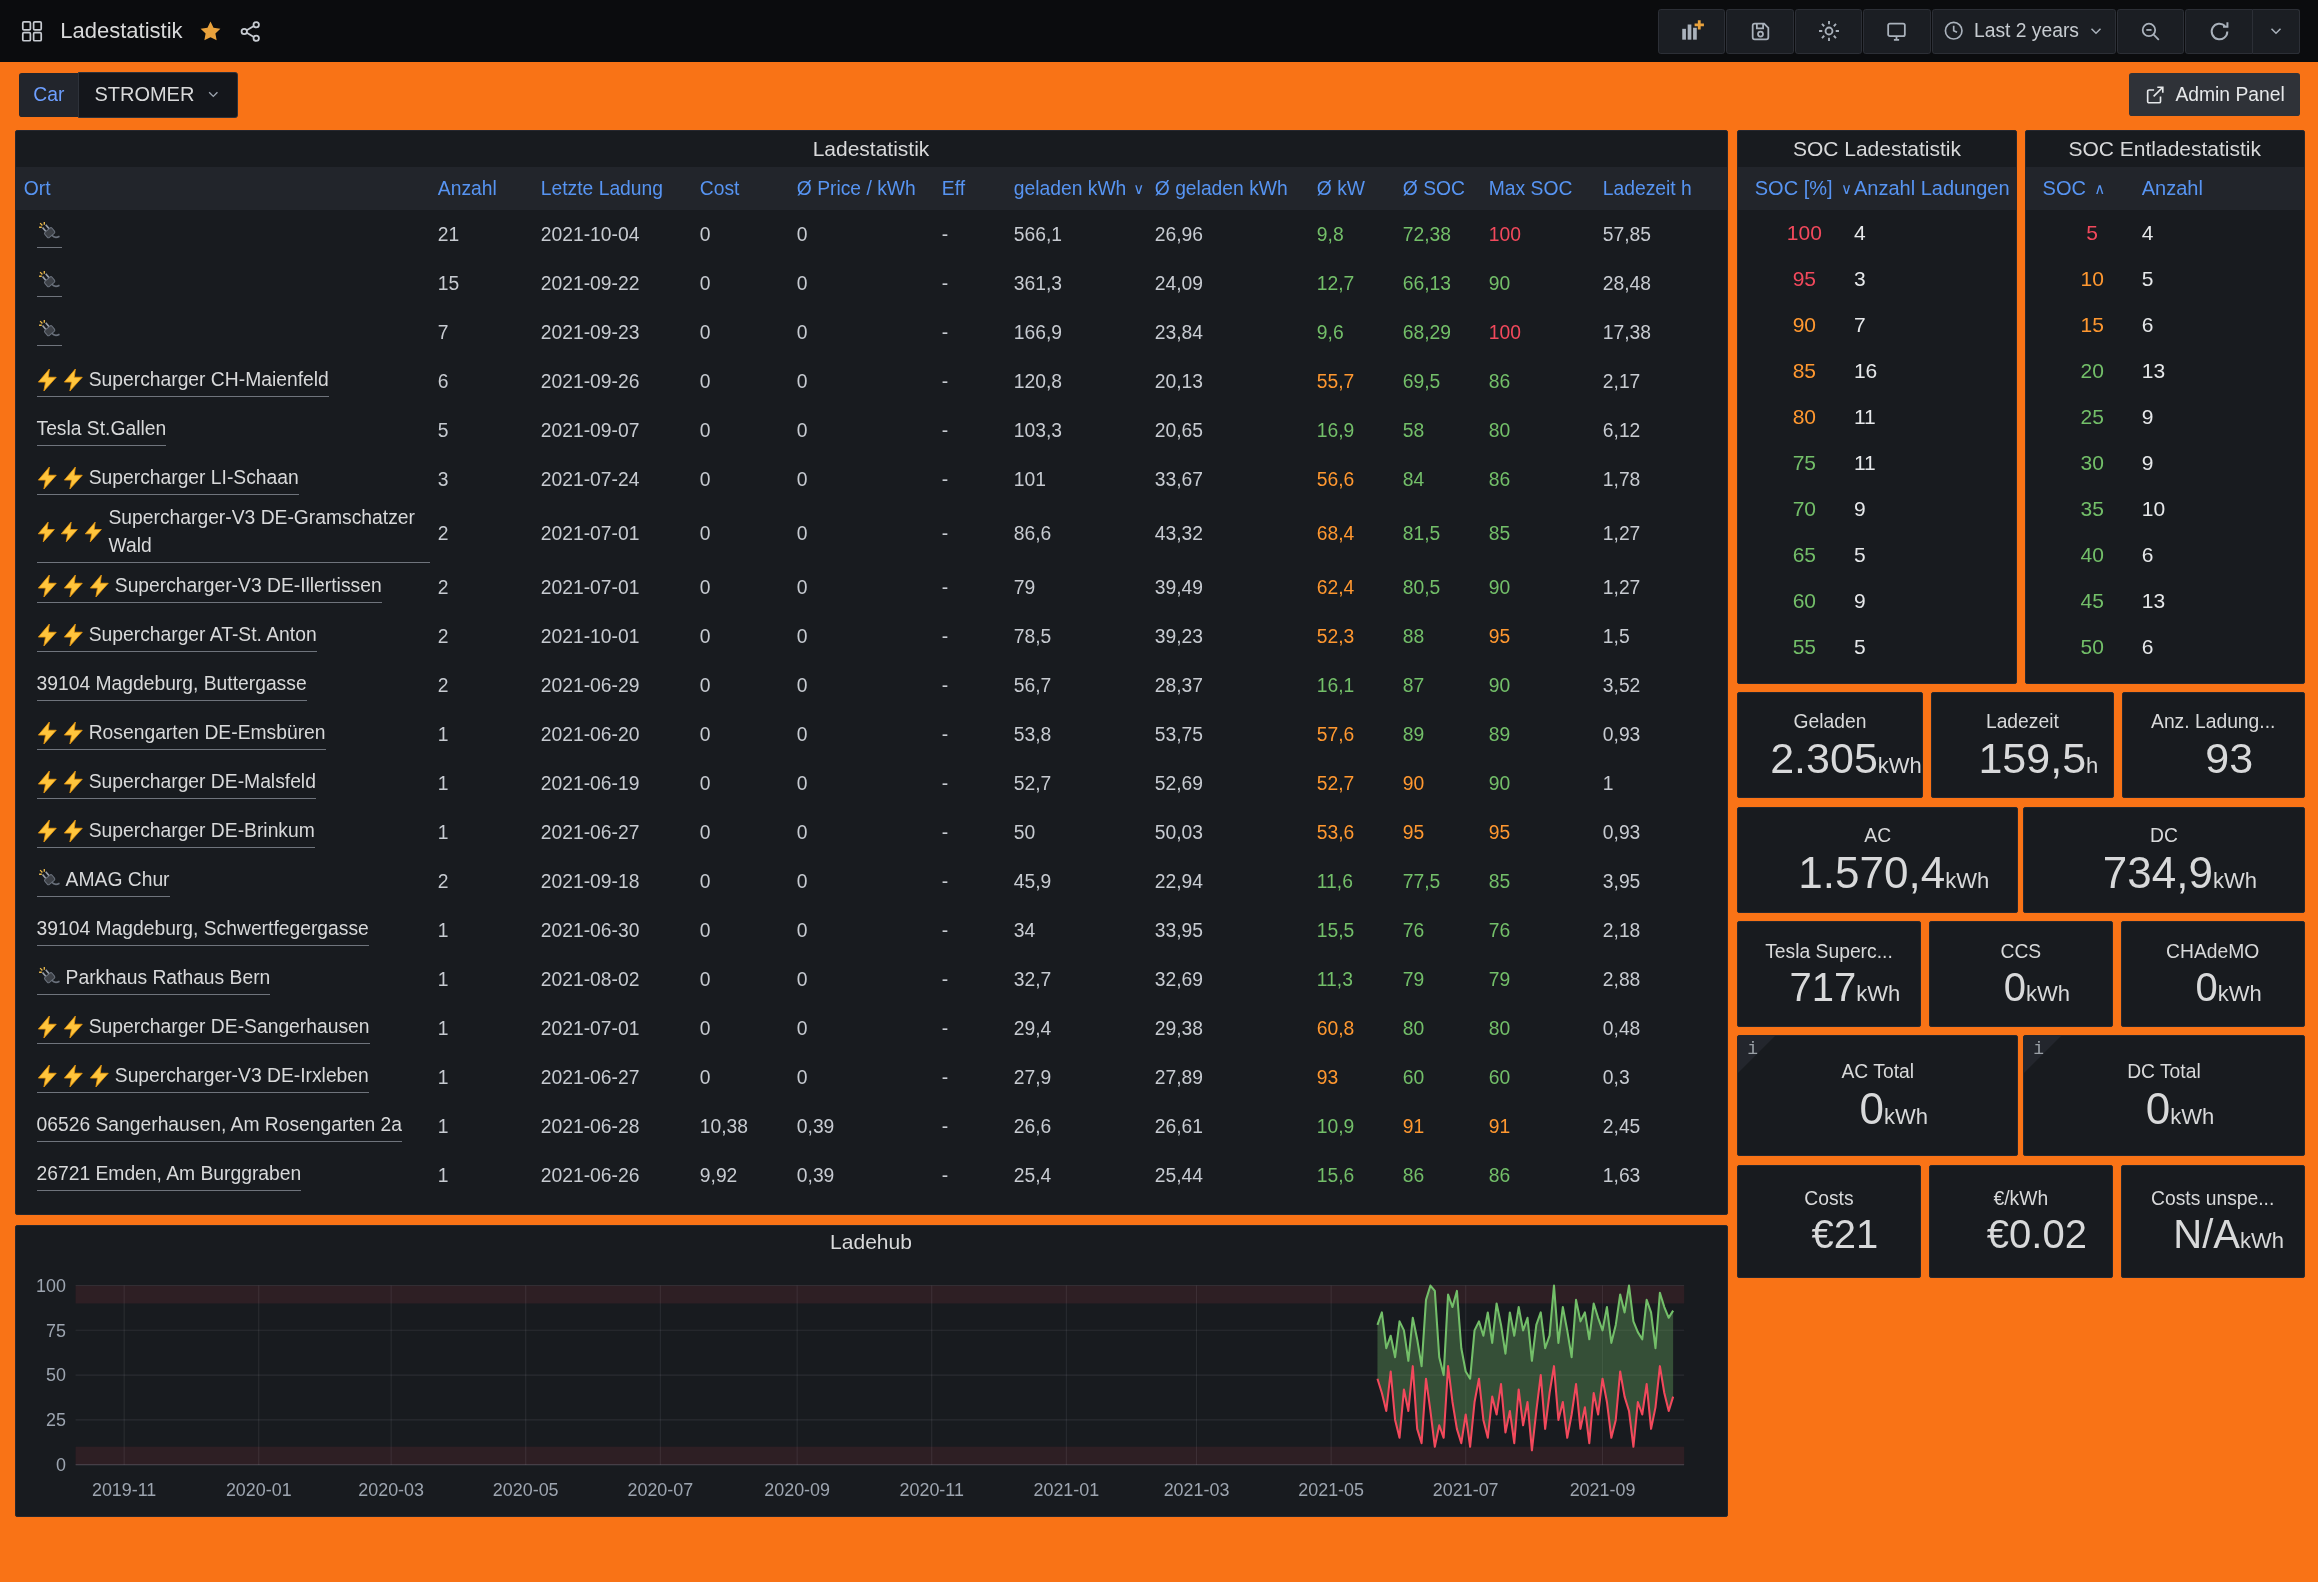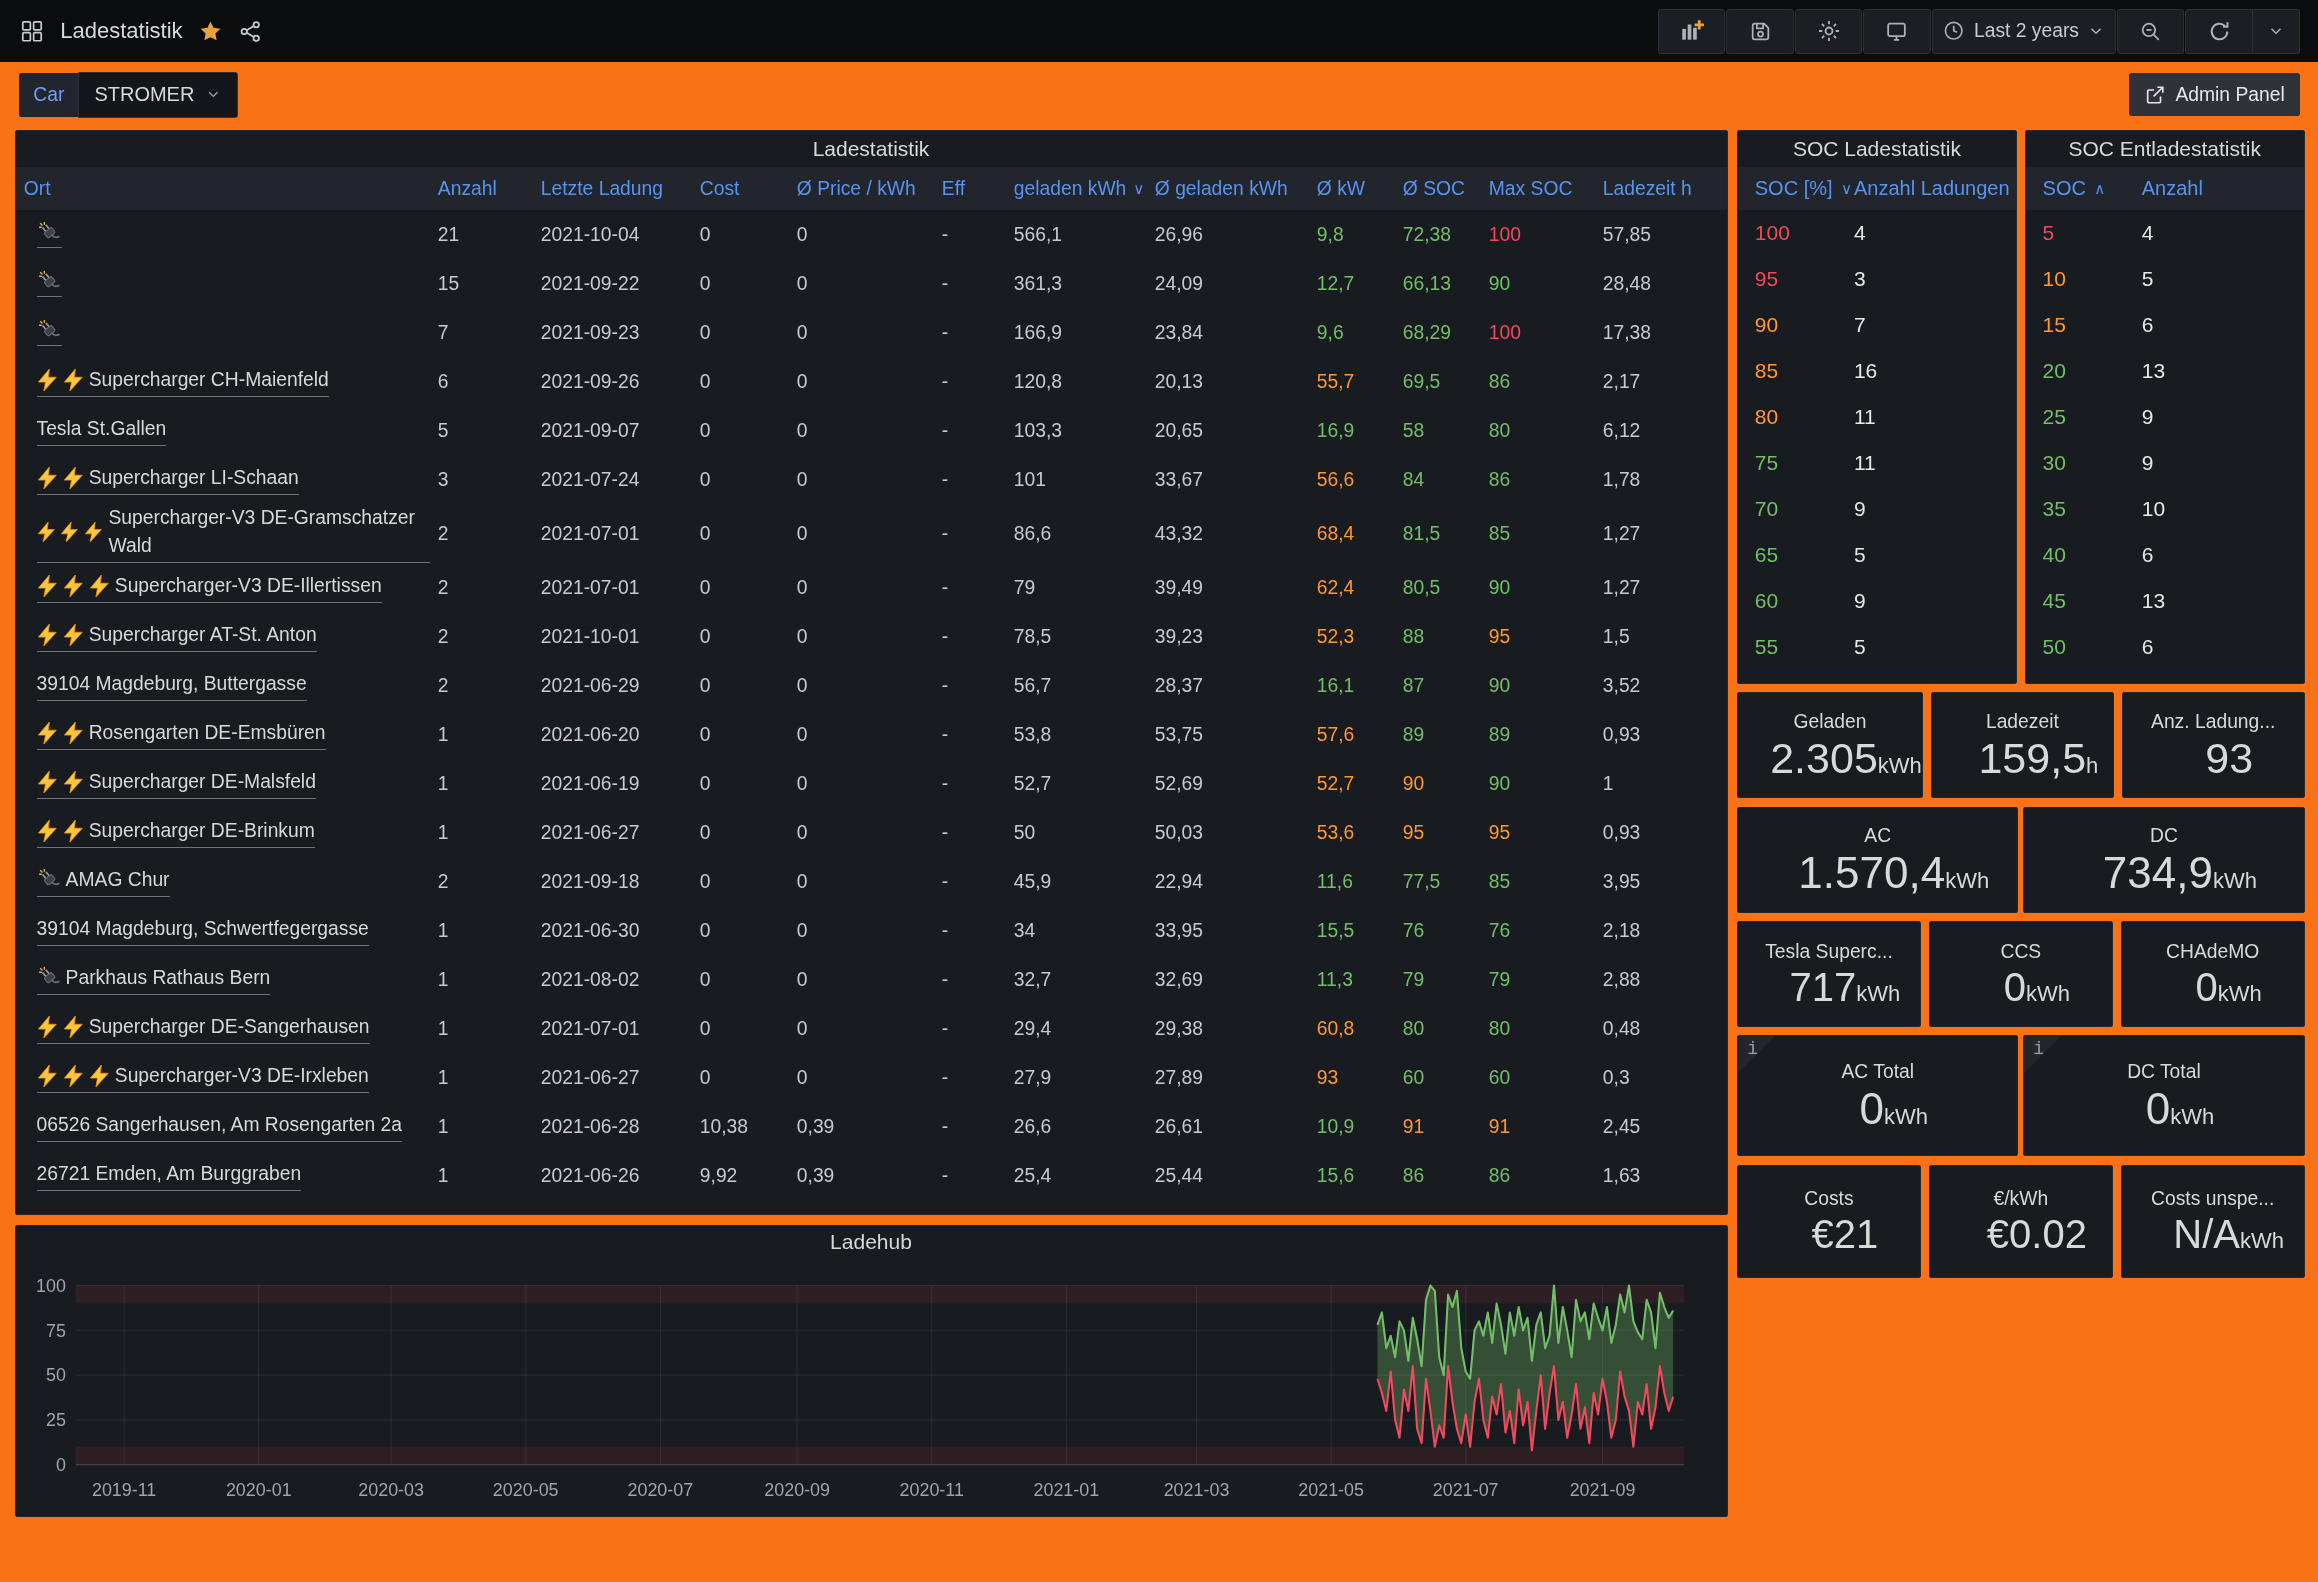--- a/index.html
+++ b/index.html
@@ -38,21 +38,21 @@
   .ort-link{color:#D8D9DA;text-decoration:none;border-bottom:1.4px solid #6f747c;padding-bottom:2.1px;display:inline-flex;align-items:center;gap:4.1px;cursor:pointer;line-height:1.45;}
   .bolt{width:22px;height:22px;display:inline-block;vertical-align:-2.8px;}
   .plug{width:25px;height:25px;display:inline-block;vertical-align:-4.1px;}
   .sort-glyph{color:#5794F2;font-size:15px;}
   
   .soc-row{display:flex;gap:8.3px;}
   .soc-panel{flex:1;height:552px;}
   .soc-head{display:flex;background:#22252b;height:43px;align-items:center;padding:0 0 0 16.6px;}
   .soc-head .hcell{font-size:20px;font-weight:500;color:#5794F2;display:flex;align-items:center;gap:8.3px;cursor:pointer;}
   .soc-row-line{display:flex;height:46px;align-items:center;padding-left:16.6px;font-size:21px;font-weight:500;}
-  .soc-col1{width:38%;}
+  .soc-col1{width:38%;text-align:center;}
   .soc-col2{color:#E6E8EA;}
   
   .stats-row3{display:grid;grid-template-columns:repeat(3,1fr);gap:8.3px;}
   .stats-row2{display:grid;grid-template-columns:repeat(2,1fr);gap:5px;}
   .stat{position:relative;background:#181b1f;border:0.7px solid #25272e;border-radius:2.1px;display:flex;flex-direction:column;align-items:center;justify-content:center;gap:4.1px;padding:7px 0;}
   .stat.h130{height:90px;} .stat.h150{height:105px;} .stat.h140{height:97px;}
   .stat-label{font-size:19.3px;font-weight:500;color:#D8D9DA;white-space:nowrap;}
   .stat-value{font-size:41px;font-weight:500;color:#D8D9DA;line-height:1;margin-left:32px;}
   .stat-unit{font-size:22px;font-weight:500;}
   .corner{position:absolute;top:0;left:0;width:0;height:0;border-top:37px solid #23262d;border-right:37px solid transparent;}

